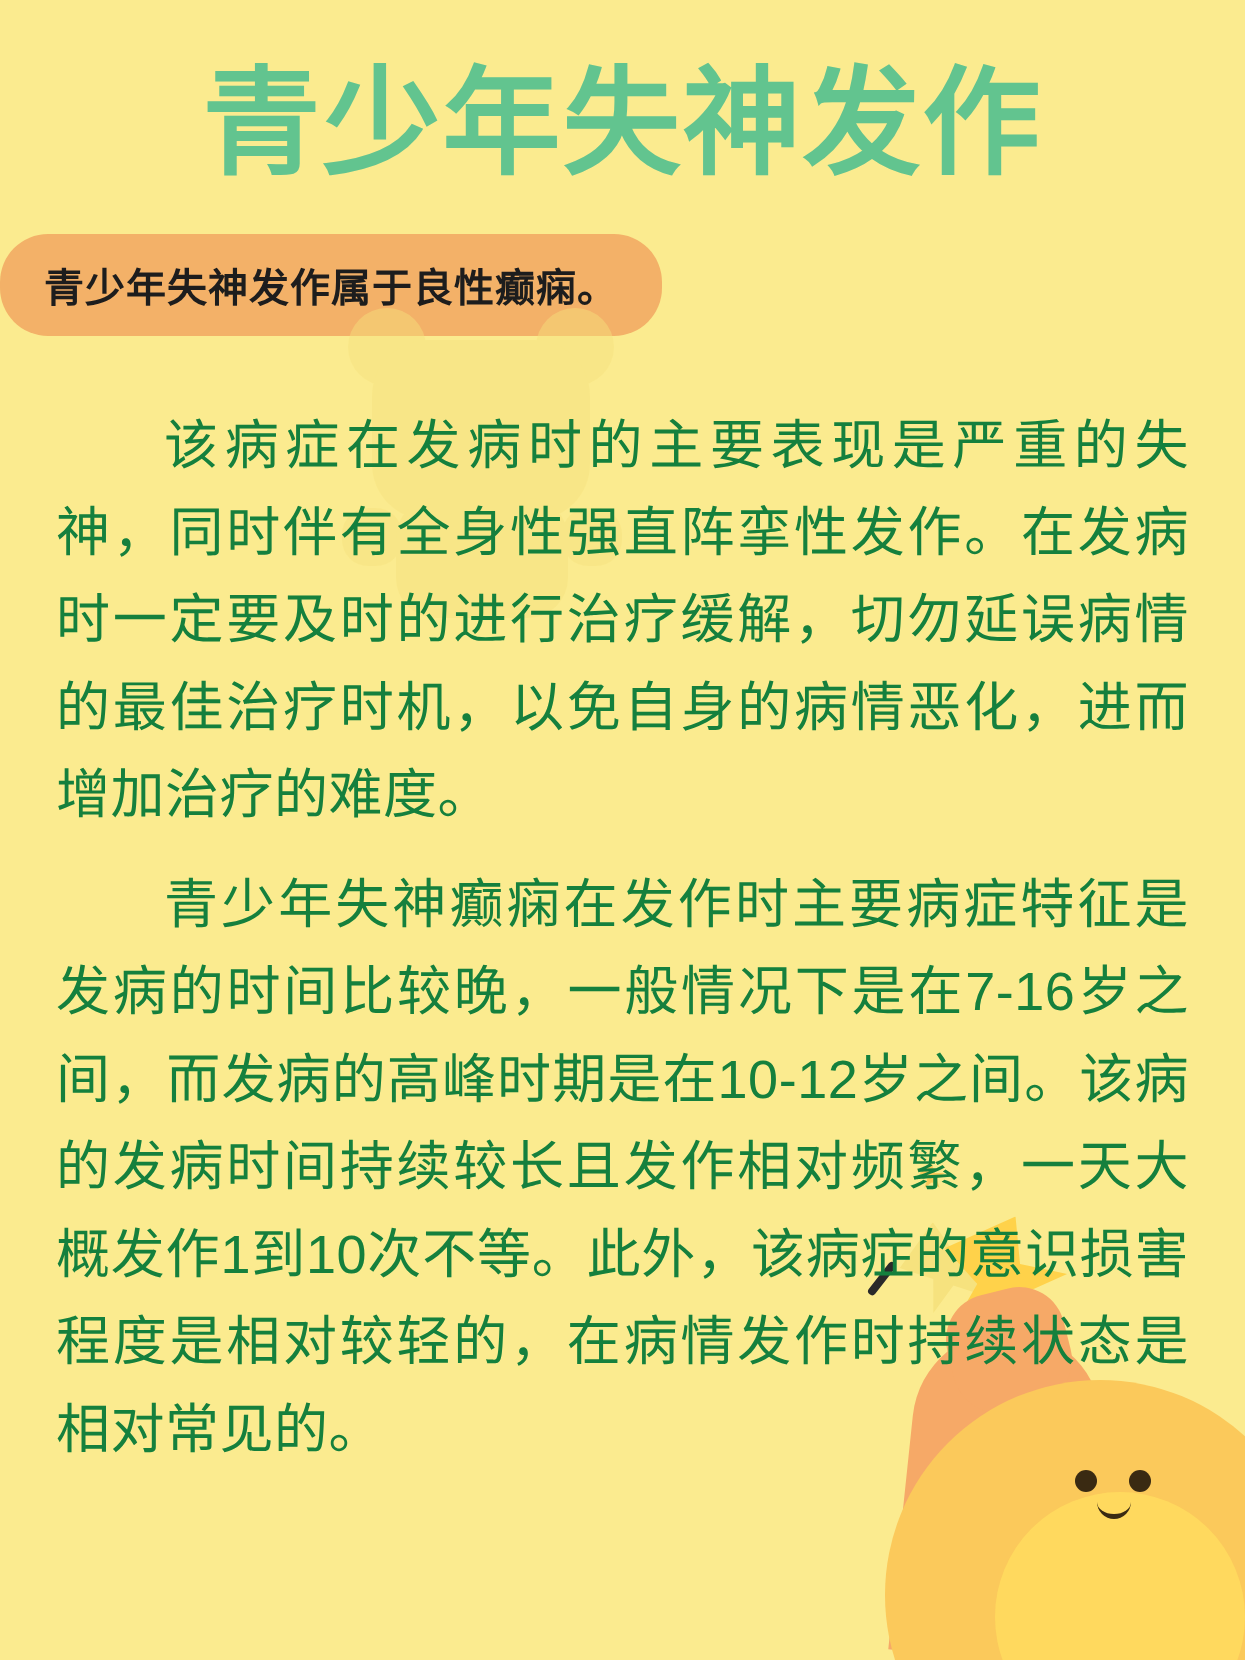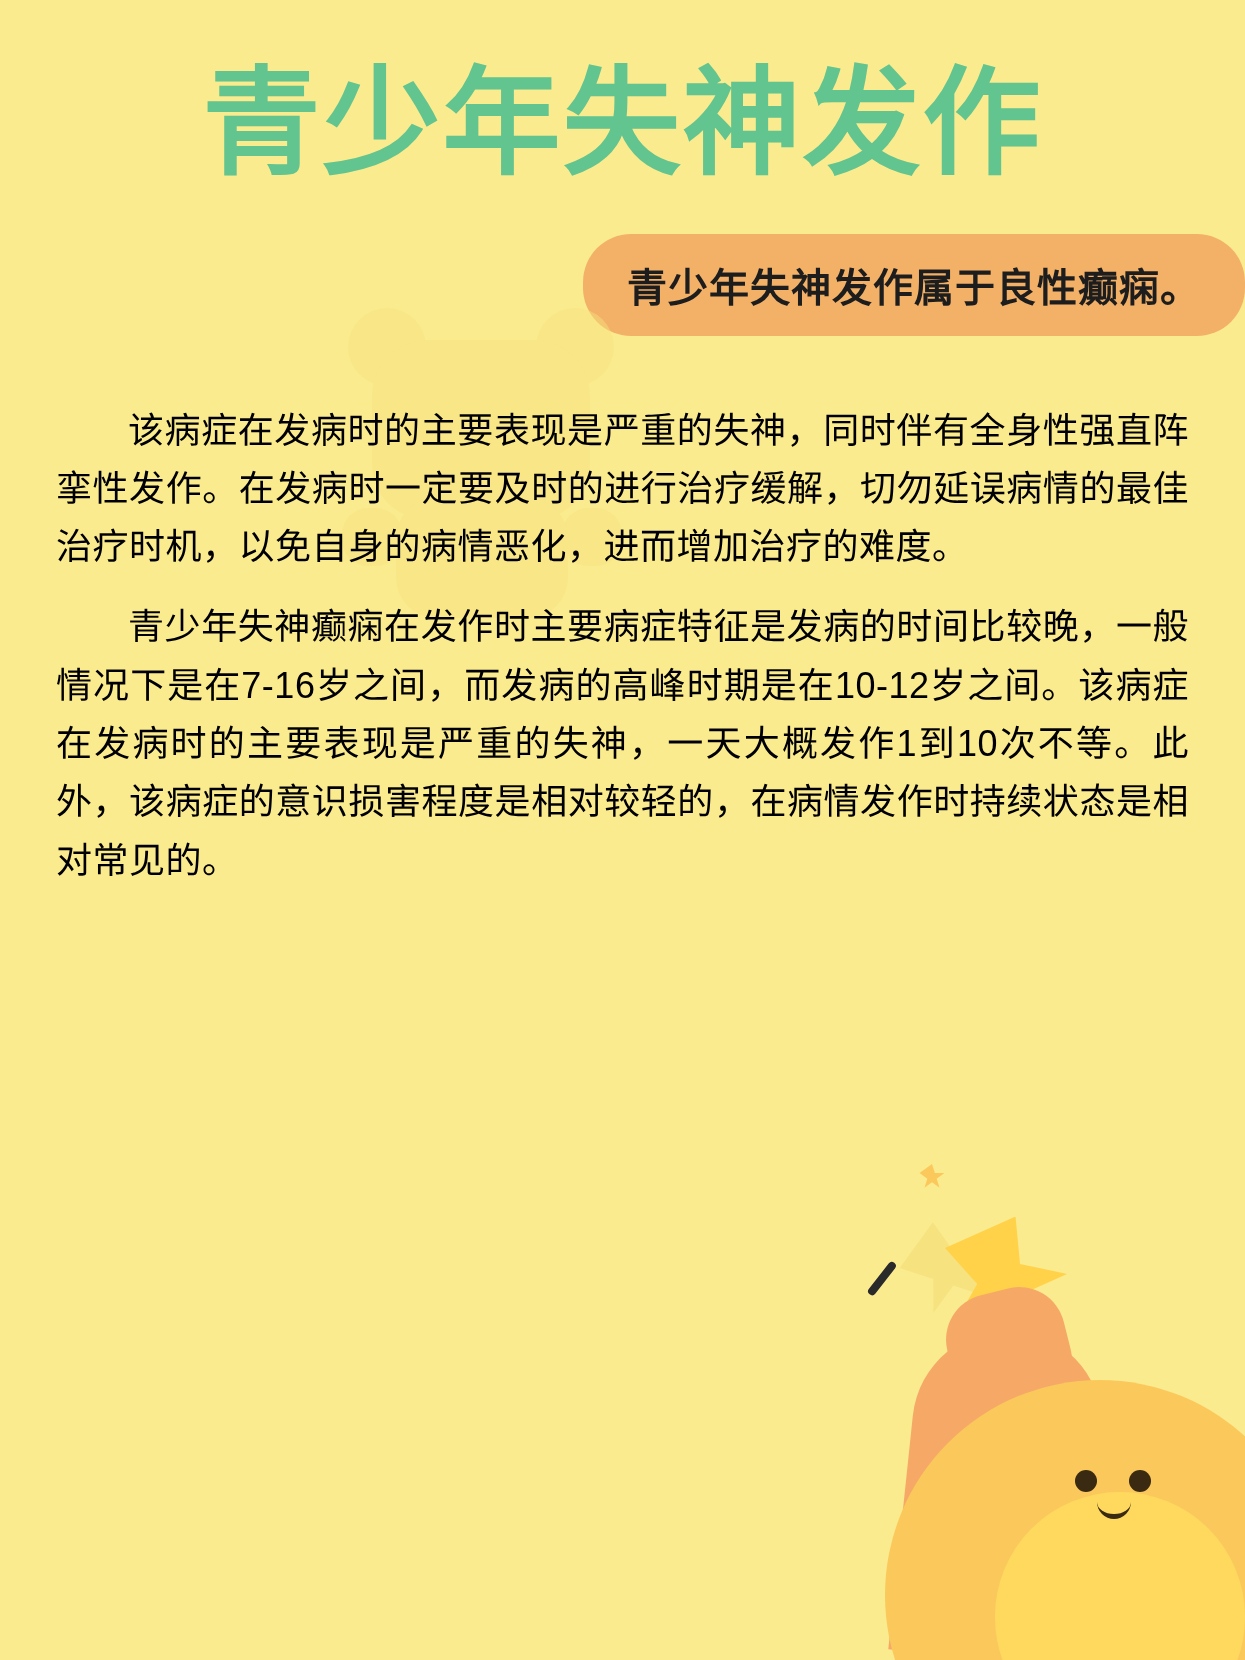--- a/index.html
+++ b/index.html
@@ -172,42 +172,42 @@
   .title-line {
     font-size: 118px;
     line-height: 1.42;
     font-weight: bold;
     color: #62c48f;
     letter-spacing: 2px;
     white-space: nowrap;
   }
   .subtitle-wrap {
     display: flex;
-    justify-content: flex-end;
+    justify-content: flex-start;
     margin-top: 26px;
   }
   .subtitle {
     background: #f3b168;
     color: #1d1d1d;
     font-size: 40px;
     font-weight: bold;
     padding: 22px 44px;
     border-radius: 48px;
     display: inline-block;
     letter-spacing: 1px;
   }
   .body-wrap {
     margin: 66px 56px 0 56px;
     position: relative;
     z-index: 3;
   }
   .para {
-    font-size: 36px;
+    font-size: 54px;
     line-height: 1.62;
-    color: #000000;
+    color: #15803d;
     text-indent: 2em;
     margin: 0 0 8px 0;
     letter-spacing: 0.5px;
     text-align: justify;
   }
   .para + .para { margin-top: 22px; }
 </style>
 </head>
 <body>
 
@@ -243,16 +243,16 @@
   <div class="title-wrap">
     <div class="title-line">青少年失神发作</div>
   </div>
 
   <div class="subtitle-wrap">
     <div class="subtitle">青少年失神发作属于良性癫痫。</div>
   </div>
 
   <div class="body-wrap">
     <p class="para">该病症在发病时的主要表现是严重的失神，同时伴有全身性强直阵挛性发作。在发病时一定要及时的进行治疗缓解，切勿延误病情的最佳治疗时机，以免自身的病情恶化，进而增加治疗的难度。</p>
-    <p class="para">青少年失神癫痫在发作时主要病症特征是发病的时间比较晚，一般情况下是在7-16岁之间，而发病的高峰时期是在10-12岁之间。该病症在发病时的主要表现是严重的失神，一天大概发作1到10次不等。此外，该病症的意识损害程度是相对较轻的，在病情发作时持续状态是相对常见的。</p>
+    <p class="para">青少年失神癫痫在发作时主要病症特征是发病的时间比较晚，一般情况下是在7-16岁之间，而发病的高峰时期是在10-12岁之间。该病的发病时间持续较长且发作相对频繁，一天大概发作1到10次不等。此外，该病症的意识损害程度是相对较轻的，在病情发作时持续状态是相对常见的。</p>
   </div>
 
 </div>
 
 </body></html>

